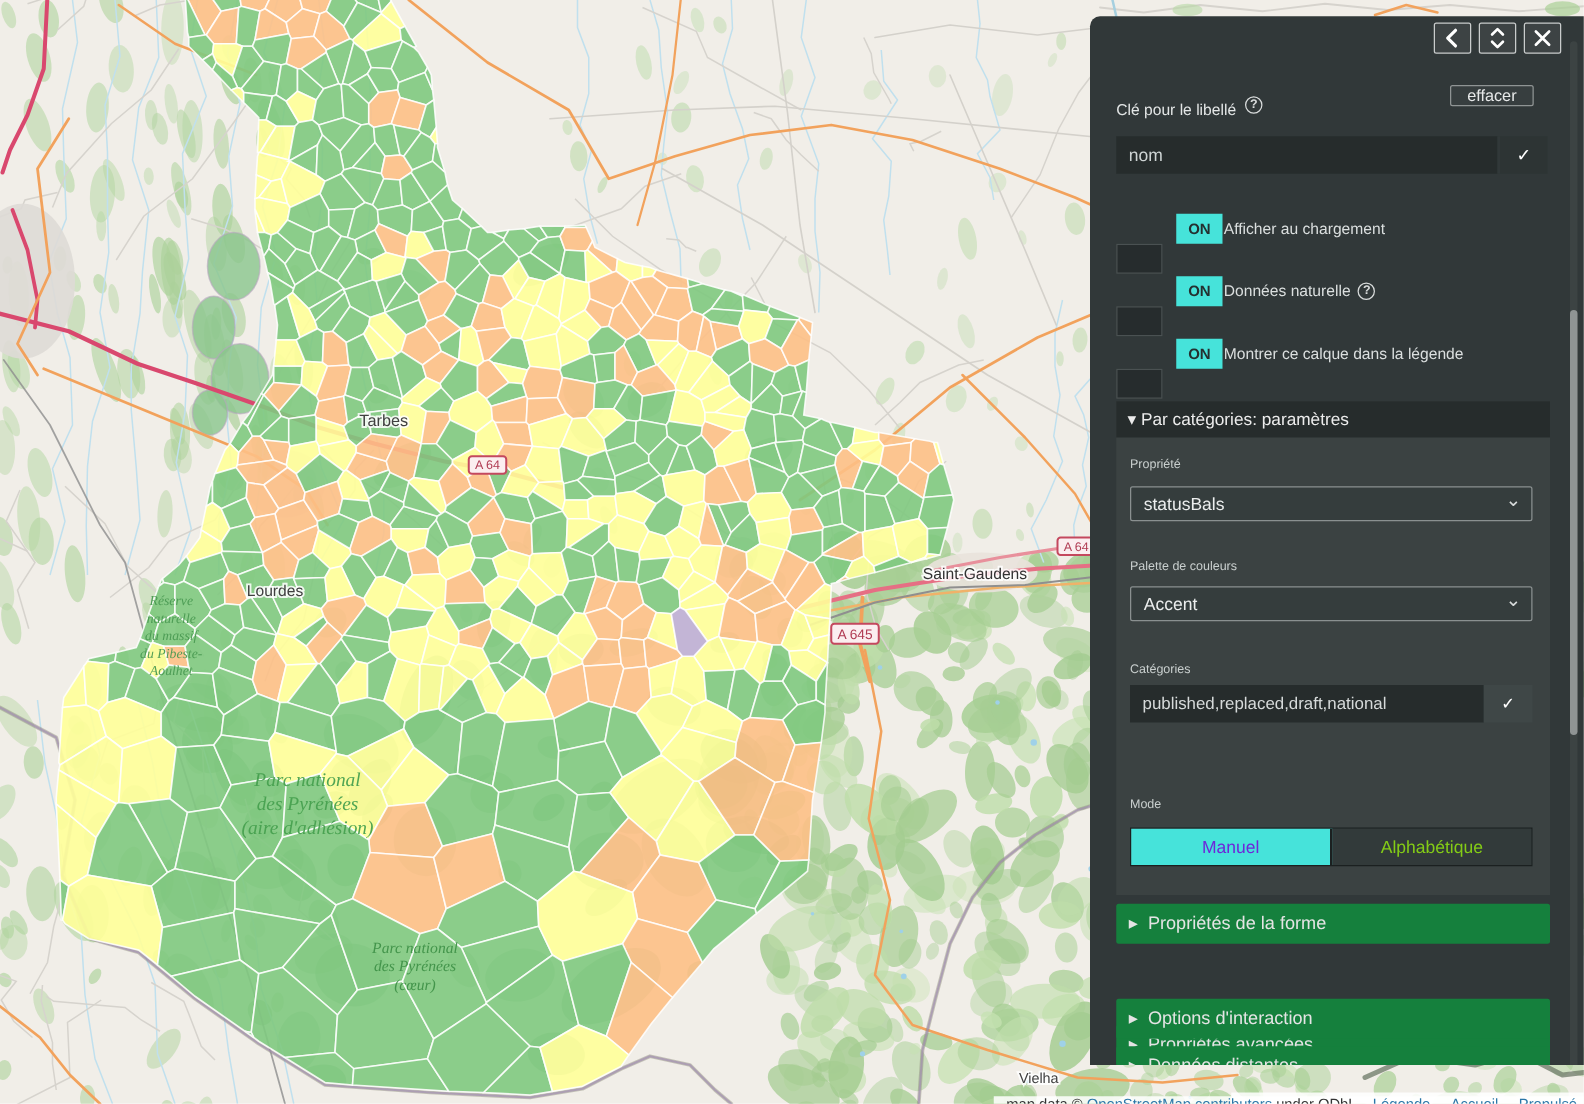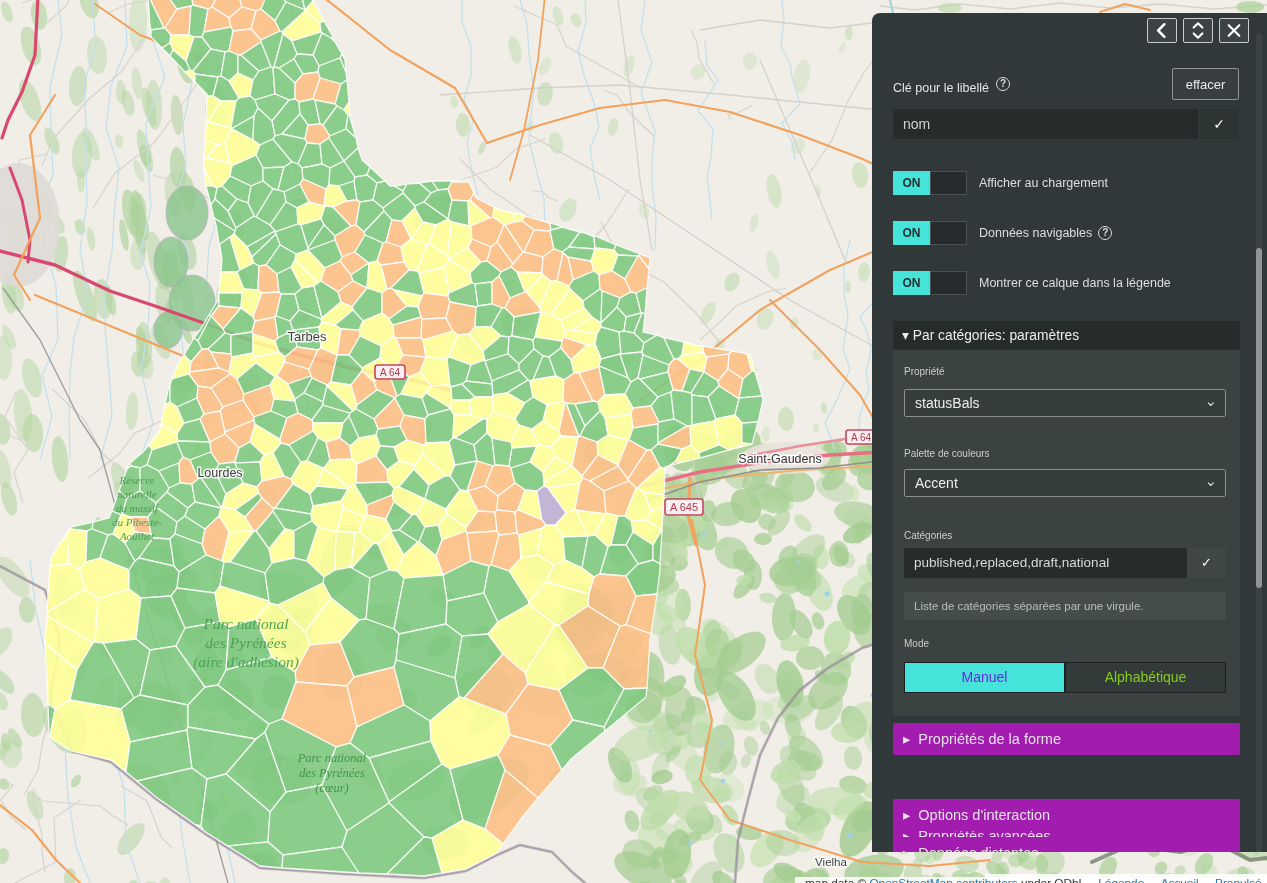--- a/index.html
+++ b/index.html
@@ -2,43 +2,43 @@
 <html><head><meta charset="utf-8"><style>
 *{margin:0;padding:0;box-sizing:border-box;}
 html,body{width:1267px;height:883px;overflow:hidden;font-family:"Liberation Sans",sans-serif;}
 #map{position:absolute;left:0;top:0;}
 #panel{position:absolute;left:872px;top:13px;width:395px;height:839px;background:#313839;border-radius:8px 0 0 0;overflow:hidden;}
 #hbtns{position:absolute;top:5px;right:18px;display:flex;gap:6px;}
 .hb{width:30px;height:25px;border:1px solid #c9cccc;border-radius:2px;background:rgba(255,255,255,0.06);display:flex;align-items:center;justify-content:center;}
 .row1{position:absolute;top:55px;left:21px;right:28px;height:32px;}
 .lbl{position:absolute;left:0;top:13px;font-size:12.5px;color:#e3e6e6;}
 .qm{display:inline-block;width:14px;height:14px;border:1.6px solid #d9dcdc;border-radius:50%;color:#d6d9d9;font-size:10px;line-height:12px;text-align:center;position:absolute;left:103px;top:9px;font-weight:bold;}
-#effacer{position:absolute;right:0;top:0;width:67px;height:32px;background:rgba(255,255,255,0.03);border:1px solid #8f9494;border-radius:2px;color:#e8eaea;font-size:13px;font-family:inherit;}
+#effacer{position:absolute;right:12px;top:0;width:67px;height:17px;background:rgba(255,255,255,0.03);border:1px solid #8f9494;border-radius:2px;color:#e8eaea;font-size:13px;font-family:inherit;}
 .inprow{position:absolute;left:21px;right:29px;height:30px;display:flex;}
 .inp{flex:1;background:#262c2c;color:#ced4d4;font-size:14px;line-height:30px;padding-left:10px;}
 .ok{width:40px;background:#2d3434;border-left:2px solid #313839;color:#fff;font-size:14px;text-align:center;line-height:30px;}
 .togrow{position:absolute;left:21px;right:28px;height:24px;}
 .tog{display:inline-block;width:74px;height:24px;vertical-align:middle;}
-.on{display:inline-block;width:37px;height:24px;background:#46e3da;color:#243030;font-weight:bold;font-size:12px;text-align:center;line-height:24px;float:left;}
+.on{display:inline-block;width:37px;height:24px;background:#46e3da;color:#243030;font-weight:bold;font-size:12px;text-align:center;line-height:24px;float:left;margin-left:48px;}
 .off{display:inline-block;width:37px;height:24px;background:#262c2d;border:1px solid #4a5152;float:left;}
 .tlbl{margin-left:12px;font-size:12.5px;color:#dbdfdf;line-height:24px;vertical-align:middle;}
 .togrow .qm{position:static;vertical-align:middle;}
 #fs{position:absolute;left:21px;top:308px;width:347px;height:395px;background:#3b4242;border:none;}
 #fshead{position:absolute;left:0;top:0;width:100%;height:29px;background:#262c2c;color:#ececec;font-size:13.8px;line-height:29px;padding-left:9px;}
 .fl{position:absolute;left:11px;font-size:10px;color:#c9cfce;}
 .sel{position:absolute;left:11px;right:14px;height:28px;background:#353d3d;border:1px solid #8a9090;border-radius:2px;color:#eceeee;font-size:14px;line-height:26px;padding-left:10px;}
 .chev{position:absolute;right:8px;top:-2px;color:#d8dcdc;font-size:15px;}
 .inprow2{position:absolute;left:11px;right:14px;height:30px;display:flex;}
 .inp2{flex:1;background:#262c2c;color:#d6dada;font-size:13.5px;line-height:30px;padding-left:10px;}
 .ok2{width:39px;background:#3f4747;color:#fff;font-size:13px;text-align:center;line-height:30px;}
 #help{position:absolute;left:11px;right:14px;top:271px;height:28px;background:#454d4c;color:#b9bfbe;font-size:11.5px;line-height:28px;padding-left:10px;}
 #mode{position:absolute;left:11px;right:14px;top:341px;height:31px;display:flex;border:1.5px solid #1b2020;}
 .mbtn{flex:1;text-align:center;line-height:29px;font-size:14px;color:#84cc16;background:#323a3a;}
 .sel1{background:#46e3da;color:#6d28d9;border-right:2px solid #1b2020;}
-.acc{position:absolute;left:21px;width:347px;height:32px;background:#a21caf;border-radius:2px;color:#e4e4e4;font-size:14.5px;line-height:32px;padding-left:10px;}
+.acc{position:absolute;left:21px;width:347px;height:32px;background:#15803d;border-radius:2px;color:#e4e4e4;font-size:14.5px;line-height:32px;padding-left:10px;}
 #strack{position:absolute;right:5px;top:20px;width:6px;height:822px;background:#3c4343;border-radius:3px;}#sbar{position:absolute;right:5px;top:235px;width:6px;height:340px;background:#8f9494;border-radius:3px;}
 #attr1{position:absolute;left:985px;top:874px;width:282px;height:9px;background:rgba(255,255,255,0.85);}
 #attr2{position:absolute;left:795px;top:877px;width:472px;height:6px;background:rgba(255,255,255,0.85);font-size:11.8px;line-height:12px;color:#333;overflow:hidden;padding-left:10px;white-space:nowrap;}
 .bl{color:#2a76a8;text-decoration:underline;}
 </style></head>
 <body>
 <svg id="map" width="1267" height="883" viewBox="0 0 1267 883">
 <defs>
       <clipPath id="mclip">
         <path d="M148,-8 L308,-8 345,60 350,118 362,160 390,186 436,181 468,180 476,198 500,210 520,214 560,226 592,235 650,258 643,332 700,346 750,354 763,400 752,444 665,467 660,570 650,640 646,697 571,759 521,819 497,853 466,869 424,876 344,872 260,866 207,833 156,797 111,760 71,751 49,737 45,638 51,558 71,527 109,518 129,464 143,452 160,430 168,390 180,360 200,330 218,300 222,260 216,225 207,190 204,169 207,94 151,37 Z"></path>
@@ -1520,34 +1520,33 @@
  <div class="row1">
    <span class="lbl">Clé pour le libellé</span>
       <span class="qm">?</span>
    <button id="effacer">effacer</button>
  </div>
  <div class="inprow" style="top:96px;">
    <div class="inp">nom</div>
       <div class="ok">✓</div>
  </div>
  <div class="togrow" style="top:158px;"><div class="tog"><span class="on">ON</span><span class="off"></span></div><span class="tlbl">Afficher au chargement</span></div>
- <div class="togrow" style="top:208px;"><div class="tog"><span class="on">ON</span><span class="off"></span></div><span class="tlbl">Données navigables</span><span class="qm" style="margin-left:6px;">?</span></div>
+ <div class="togrow" style="top:208px;"><div class="tog"><span class="on">ON</span><span class="off"></span></div><span class="tlbl">Données naturelle</span><span class="qm" style="margin-left:6px;">?</span></div>
  <div class="togrow" style="top:258px;"><div class="tog"><span class="on">ON</span><span class="off"></span></div><span class="tlbl">Montrer ce calque dans la légende</span></div>
  <fieldset id="fs">
    <div id="fshead">▾ Par catégories: paramètres</div>
    <div class="fl" style="top:45px;">Propriété</div>
    <div class="sel" style="top:68px;">statusBals<span class="chev">⌄</span></div>
    <div class="fl" style="top:127px;">Palette de couleurs</div>
    <div class="sel" style="top:148px;">Accent<span class="chev">⌄</span></div>
    <div class="fl" style="top:209px;">Catégories</div>
    <div class="inprow2" style="top:227px;">
         <div class="inp2">published,replaced,draft,national</div>
         <div class="ok2">✓</div>
       </div>
-   <div id="help">Liste de catégories séparées par une virgule.</div>
    <div class="fl" style="top:317px;">Mode</div>
    <div id="mode">
         <div class="mbtn sel1">Manuel</div>
         <div class="mbtn">Alphabétique</div>
       </div>
  </fieldset>
  <div class="acc" style="top:710px;">▸&nbsp; Propriétés de la forme</div>
  <div class="acc" style="top:768px;margin-top:39px;">▸&nbsp; Propriétés avancées</div>
  <div class="acc" style="top:786px;">▸&nbsp; Options d'interaction</div>
  <div class="acc" style="top:824px;">▸&nbsp; Données distantes</div>

